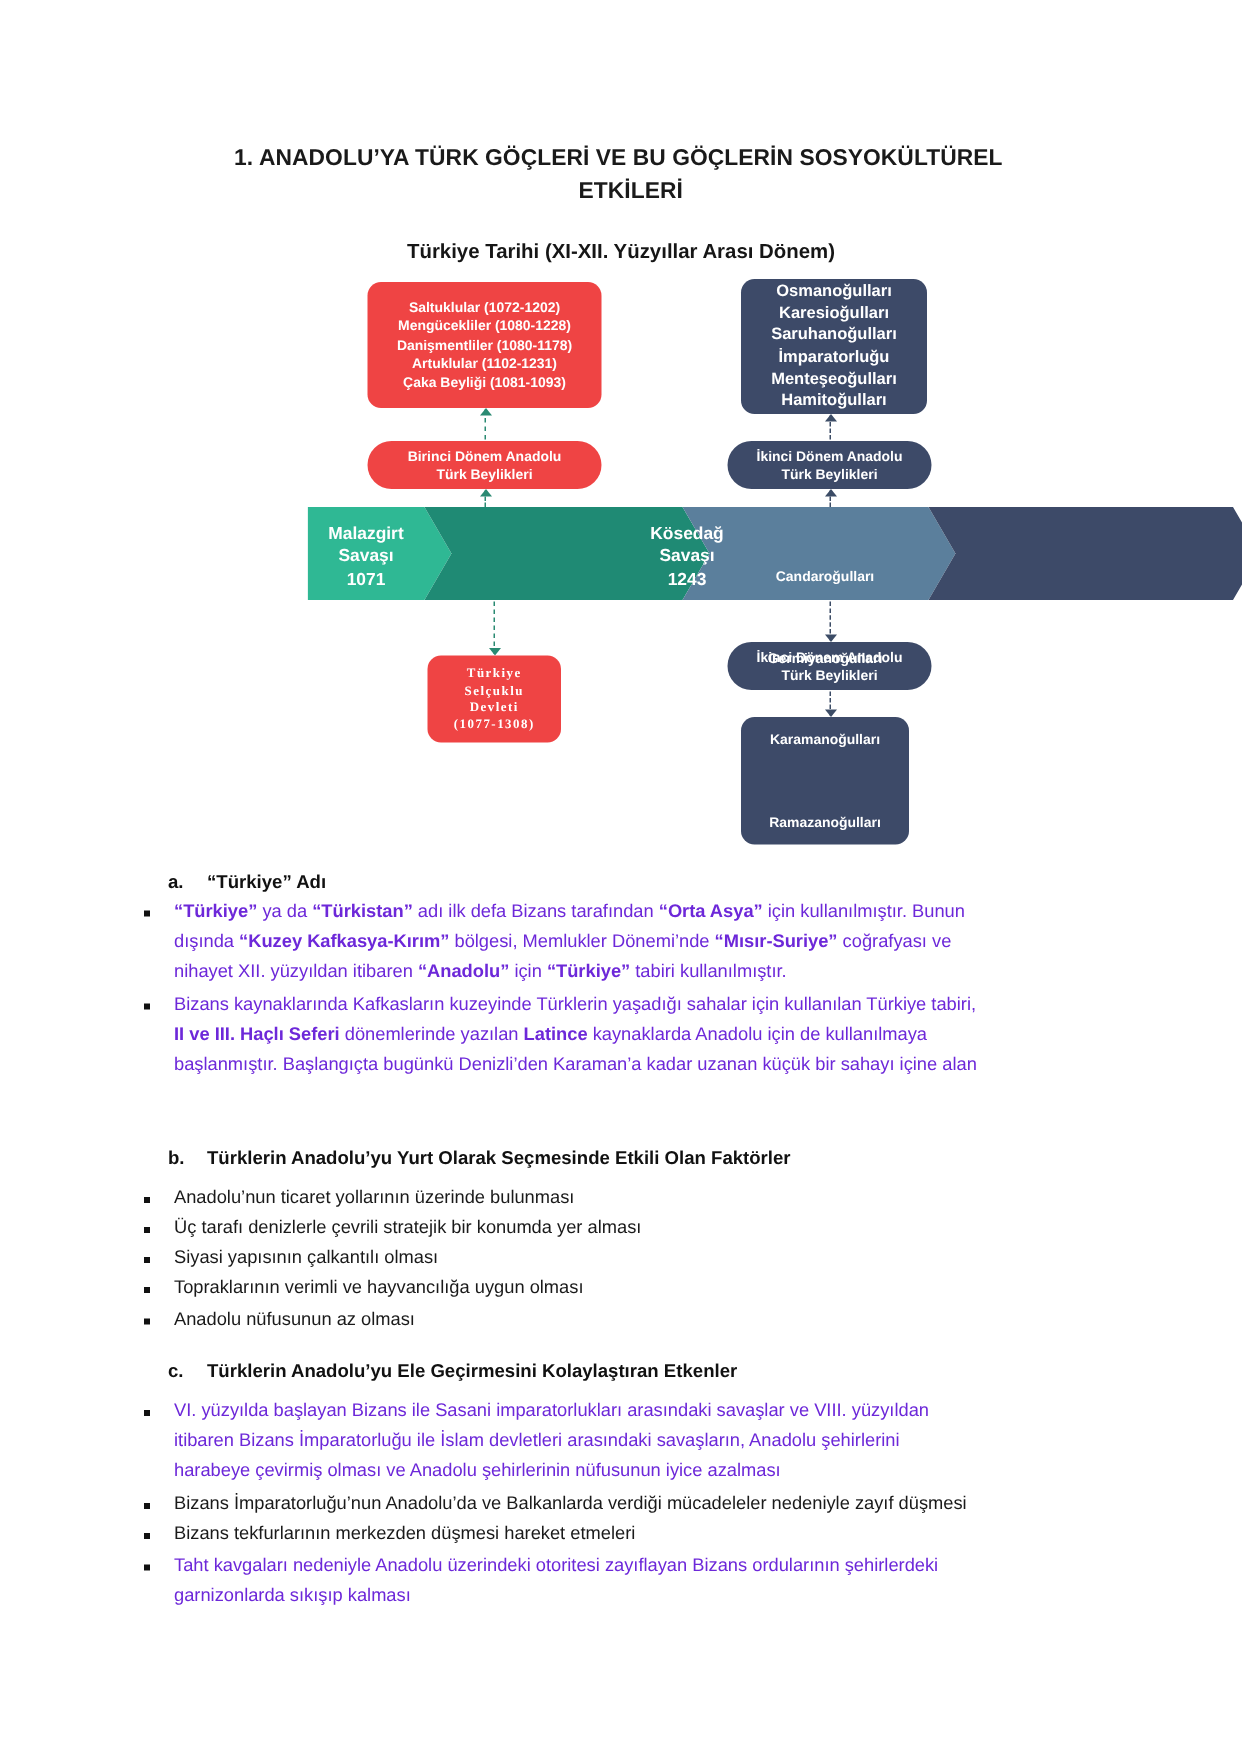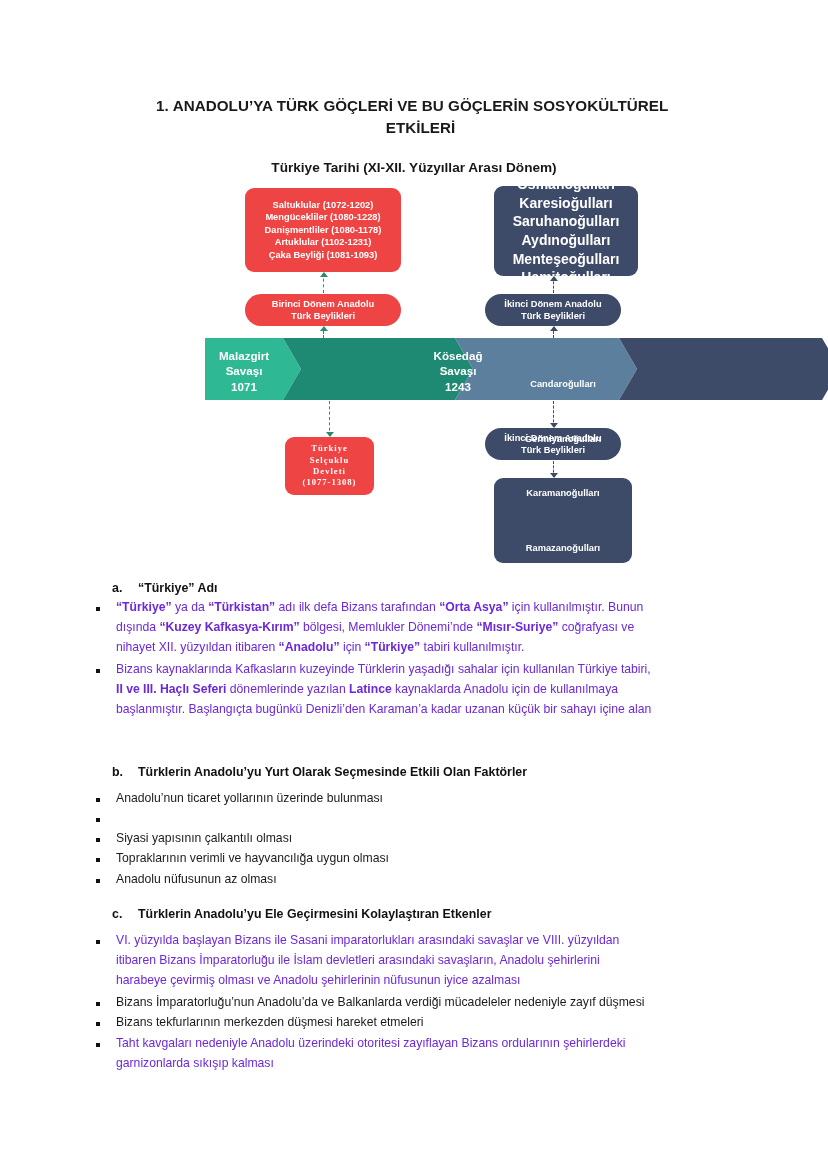--- a/index.html
+++ b/index.html
@@ -81,22 +81,22 @@
   .n-green { background: #ef4444; }
   .n-navy  { background: #3d4a68; }
 
   
   #box-first-list {
     left: 245px; top: 188px; width: 156px; height: 84px;
     border-radius: 9px; font-size: 9.3px;
   }
   
   #box-second-list-top {
-    left: 494px; top: 186px; width: 144px; height: 90px;
-    border-radius: 9px; font-size: 14px;
+    left: 494px; top: 186px; width: 124px; height: 90px;
+    border-radius: 9px; font-size: 11px;
   }
   
   #box-first-label {
     left: 245px; top: 294px; width: 156px; height: 32px;
     border-radius: 16px; font-size: 9.3px;
   }
   
   #box-second-label-top {
     left: 485px; top: 294px; width: 136px; height: 32px;
     border-radius: 16px; font-size: 9.3px;
@@ -106,21 +106,21 @@
     left: 285px; top: 437px; width: 89px; height: 58px;
     border-radius: 9px; font-size: 8.6px; letter-spacing: 1px; font-family: Liberation Serif, serif;
   }
   
   #box-second-label-bottom {
     left: 485px; top: 428px; width: 136px; height: 32px;
     border-radius: 16px; font-size: 9.3px;
   }
   
   #box-second-list-bottom {
-    left: 494px; top: 478px; width: 138px; height: 85px;
+    left: 494px; top: 478px; width: 112px; height: 85px;
     border-radius: 9px; font-size: 9.3px; gap: 42px;
   }
 
   
   .band { position: absolute; left: 205px; top: 338px; width: 435px; height: 62px; }
   .chev {
     position: absolute; top: 0; height: 62px;
   }
   .chev-1 { left: 0px;   width: 96px;  background: #2fb894;
             clip-path: polygon(0 0, 78px 0, 96px 50%, 78px 100%, 0 100%); }
@@ -211,21 +211,21 @@
       <span>Mengücekliler (1080-1228)</span>
       <span>Danişmentliler (1080-1178)</span>
       <span>Artuklular (1102-1231)</span>
       <span>Çaka Beyliği (1081-1093)</span>
     </div>
 
     <div class="node n-navy" id="box-second-list-top">
       <span>Osmanoğulları</span>
       <span>Karesioğulları</span>
       <span>Saruhanoğulları</span>
-      <span>Aydınoğulları</span>
+      <span>İmparatorluğu</span>
       <span>Menteşeoğulları</span>
       <span>Hamitoğulları</span>
     </div>
 
     <div class="conn green up" id="conn-g1">
       <div class="line"></div>
       <div class="head"></div>
     </div>
     <div class="conn up" id="conn-n1">
       <div class="line"></div>
@@ -323,20 +323,21 @@
   </div>
 
   <div class="section-head" style="left:112px; top:765px;">
     <span class="letter">b.</span><span>Türklerin Anadolu’yu Yurt Olarak Seçmesinde Etkili Olan Faktörler</span>
   </div>
 
   <div class="bullet-sq" style="left:96px; top:798px;"></div>
   <div class="li" style="left:116px; top:789px;">Anadolu’nun ticaret yollarının üzerinde bulunması</div>
 
   <div class="bullet-sq" style="left:96px; top:818px;"></div>
+  <div class="li" style="left:116px; top:809px;">Üç tarafı denizlerle çevrili stratejik bir konumda yer alması</div>
 
   <div class="bullet-sq" style="left:96px; top:838px;"></div>
   <div class="li" style="left:116px; top:829px;">Siyasi yapısının çalkantılı olması</div>
 
   <div class="bullet-sq" style="left:96px; top:858px;"></div>
   <div class="li" style="left:116px; top:849px;">Topraklarının verimli ve hayvancılığa uygun olması</div>
 
   <div class="bullet-sq" style="left:96px; top:879px;"></div>
   <div class="li" style="left:116px; top:870px;">Anadolu nüfusunun az olması</div>
 

